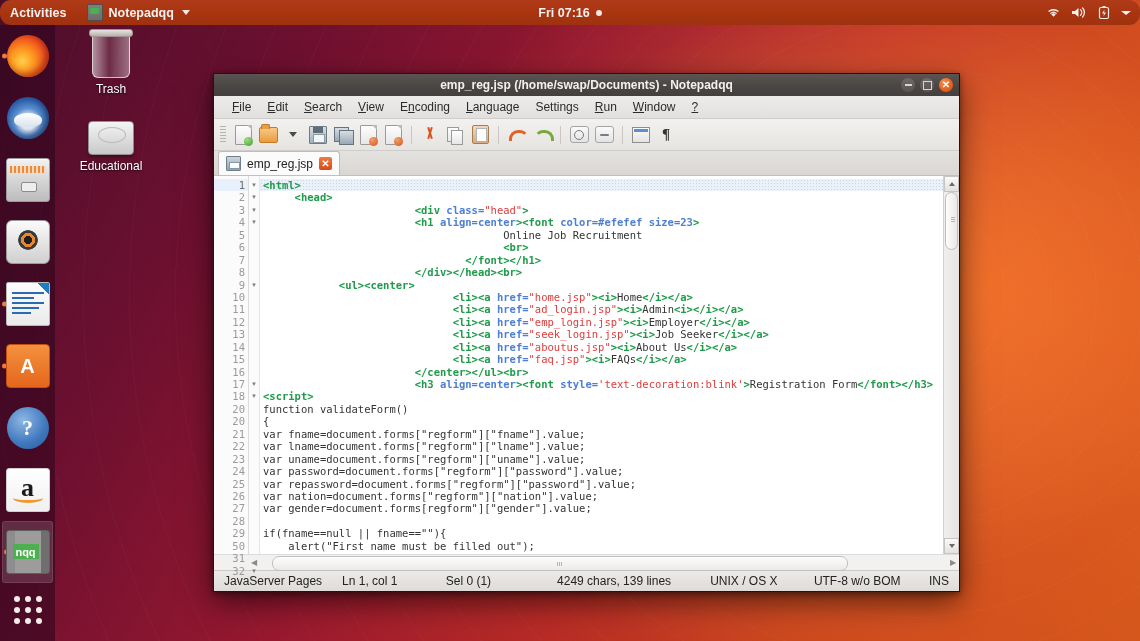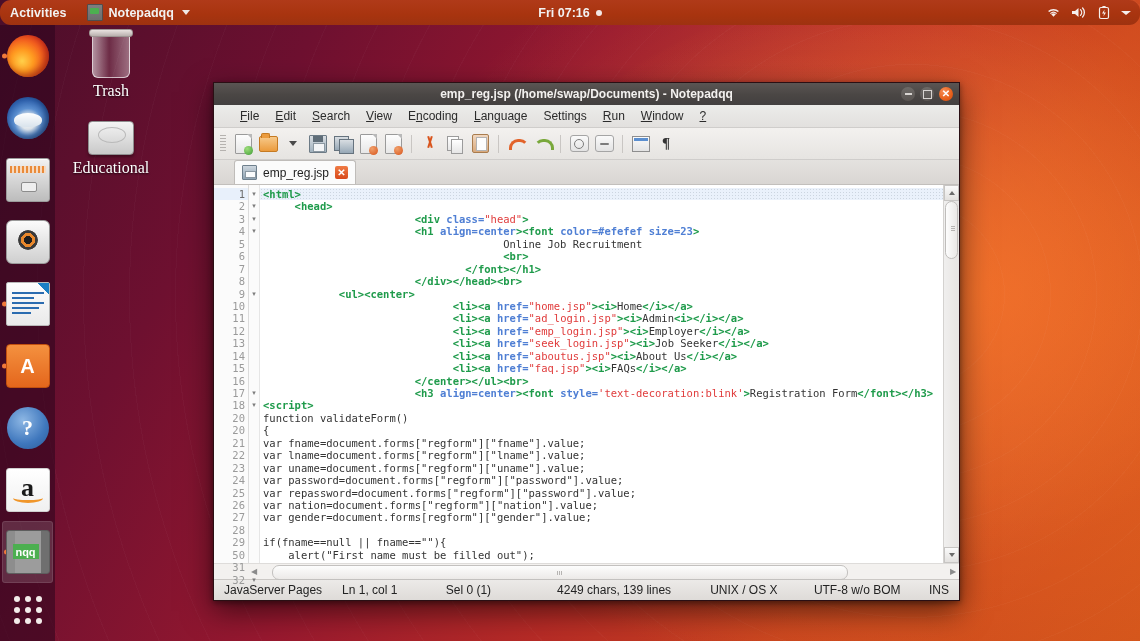--- a/index.html
+++ b/index.html
@@ -131,36 +131,36 @@
   .ic-nqq{border-radius:3px;background:linear-gradient(90deg,#8d8d8d 0 8px,#9c9c9c 8px 34px,#6f6f6f 34px 42px);
       border:1px solid #5e5e5e;}
   .ic-nqq::after{content:"nqq";position:absolute;left:6px;top:13px;width:26px;height:15px;background:#4caf50;
       color:#fff;font-size:11px;font-weight:bold;display:flex;align-items:center;justify-content:center;
       font-family:"Liberation Sans",sans-serif;}
   .dock-apps{position:absolute;left:0;bottom:8px;width:55px;height:46px;display:flex;align-items:center;justify-content:center;}
   .grid9{display:grid;grid-template-columns:repeat(3,6px);grid-template-rows:repeat(3,6px);gap:5px;}
   .grid9 i{display:block;width:6px;height:6px;border-radius:50%;background:#f3ecea;}
 
   
-  .desk-icon{position:absolute;width:96px;text-align:center;color:#fff;font-size:16px;
-     text-shadow:0 1px 2px rgba(0,0,0,.75);font-family:Liberation Serif, serif;}
+  .desk-icon{position:absolute;width:96px;text-align:center;color:#fff;font-size:12px;
+     text-shadow:0 1px 2px rgba(0,0,0,.75);}
   .desk-icon .glyph{height:50px;display:flex;align-items:flex-end;justify-content:center;margin-bottom:4px;}
   .trash-can{width:36px;height:42px;border-radius:3px 3px 6px 6px;
       background:linear-gradient(90deg,rgba(255,255,255,.55),rgba(255,255,255,.12) 45%,rgba(255,255,255,.4));
       border:1px solid rgba(255,255,255,.65);position:relative;}
   .trash-can::before{content:"";position:absolute;left:-4px;top:-6px;width:42px;height:6px;border-radius:3px;
       background:linear-gradient(180deg,#e9e2e0,#b9b0ae);border:1px solid #9d9492;}
   .hdd{width:44px;height:32px;border-radius:4px;background:linear-gradient(180deg,#f4f4f4,#c9c9c9);
       border:1px solid #8f8f8f;position:relative;box-shadow:0 2px 3px rgba(0,0,0,.35);}
   .hdd::after{content:"";position:absolute;left:9px;top:5px;width:26px;height:14px;border-radius:50%;
       border:1px solid #b9b9b9;}
 
   
   .win{
-    position:absolute;left:213px;top:82px;width:745px;height:517px;
+    position:absolute;left:213px;top:73px;width:745px;height:517px;
     background:#e8e6e4;
     border:1px solid #2a0f14;
     box-shadow:0 10px 28px rgba(0,0,0,.55), 0 2px 6px rgba(0,0,0,.4);
     z-index:30;
     display:flex;flex-direction:column;
     overflow:hidden;
   }
   .titlebar{
     height:22px;background:linear-gradient(180deg,#5a5553 0%, #4a4644 55%, #434040 100%);
     color:#f3f1ef;display:flex;align-items:center;justify-content:center;position:relative;
@@ -171,21 +171,21 @@
       font-size:10px;color:#4c4744;font-weight:bold;line-height:1;}
   .wb.min{background:linear-gradient(180deg,#6e6a67,#595451);color:#d8d4d1;}
   .wb.max{background:linear-gradient(180deg,#6e6a67,#595451);color:#d8d4d1;}
   .wb.close{background:radial-gradient(circle at 35% 30%,#f78c55,#e8601a 60%,#cf4b13 100%);color:#fff;}
   .wb .bar{width:7px;height:2px;background:#d8d4d1;display:block;}
   .wb .sq{width:7px;height:7px;border:1.5px solid #d8d4d1;display:block;}
 
   .menubar{
     height:22px;background:linear-gradient(180deg,#ececea,#e2e0de);
     border-bottom:1px solid #cfcdcb;
-    display:flex;align-items:center;padding-left:18px;gap:0;flex:0 0 auto;
+    display:flex;align-items:center;padding-left:10px;gap:0;flex:0 0 auto;
   }
   .menuitem{font-size:12px;color:#2b2b2b;padding:2px 8px;cursor:default;white-space:nowrap;}
   .menuitem u{text-decoration:underline;}
 
   .toolbar{
     height:31px;background:linear-gradient(180deg,#f3f1ef,#e6e4e1);
     border-bottom:1px solid #cfcdcb;display:flex;align-items:center;gap:3px;padding-left:6px;flex:0 0 auto;
   }
   .tb-handle{width:6px;height:18px;
      background:repeating-linear-gradient(180deg,#b5b2af 0 1px,transparent 1px 3px);margin-right:3px;}
@@ -227,21 +227,21 @@
   .g-round{width:17px;height:15px;border:1px solid #a5a5a5;border-radius:3px;background:linear-gradient(180deg,#fafafa,#e3e3e3);
       display:flex;align-items:center;justify-content:center;}
   .g-round .inner{width:8px;height:8px;border-radius:50%;border:1px solid #7c7c7c;}
   .g-round .dash{width:9px;height:2px;background:#7c7c7c;border-radius:1px;}
   .g-win{width:16px;height:14px;background:linear-gradient(180deg,#fbfbfb,#e3e3e3);border:1px solid #8e8e8e;position:relative;}
   .g-win::before{content:"";position:absolute;left:1px;top:1px;right:1px;height:3px;background:#5b8fd0;}
   .g-pilcrow{font-size:15px;color:#333;line-height:1;font-family:"Liberation Serif",serif;font-weight:bold;}
 
   .tabbar{
     height:24px;background:linear-gradient(180deg,#e4e2df,#d9d6d3);
-    border-bottom:1px solid #c2bfbc;display:flex;align-items:flex-end;padding-left:20px;flex:0 0 auto;
+    border-bottom:1px solid #c2bfbc;display:flex;align-items:flex-end;padding-left:4px;flex:0 0 auto;
   }
   .tab{
     height:23px;background:#fbfbfb;border:1px solid #bfbcb9;border-bottom:none;border-radius:3px 3px 0 0;
     display:flex;align-items:center;gap:6px;padding:0 7px;font-size:12px;color:#222;
   }
   .tab-ic{width:13px;height:13px;background:linear-gradient(180deg,#cdd6de,#8fa3b3);border:1px solid #6f808d;border-radius:1px;position:relative;}
   .tab-ic::after{content:"";position:absolute;left:2px;bottom:1px;width:9px;height:5px;background:#fbfcfd;border:1px solid #8b98a2;}
   .tab-close{width:13px;height:13px;border-radius:2px;background:linear-gradient(180deg,#ef7b44,#d8481a);
       display:flex;align-items:center;justify-content:center;color:#fff;font-size:10px;font-weight:bold;line-height:1;}
 

